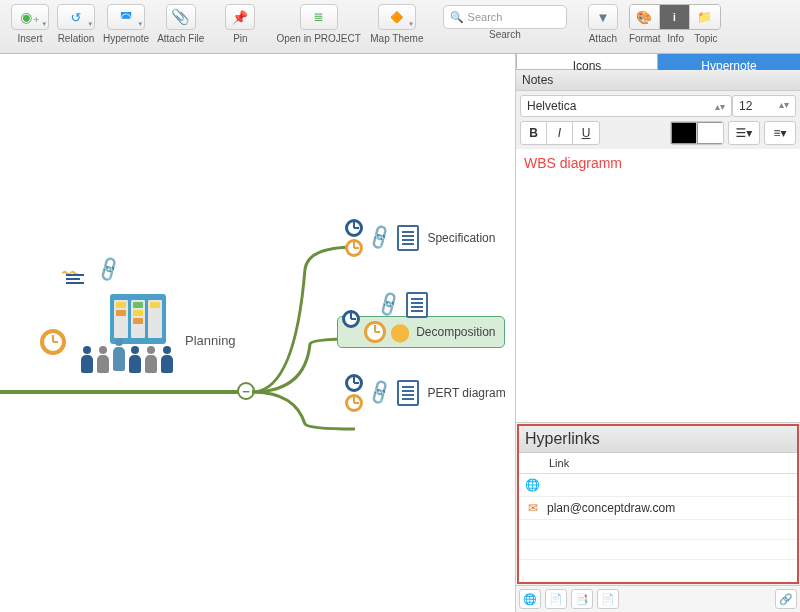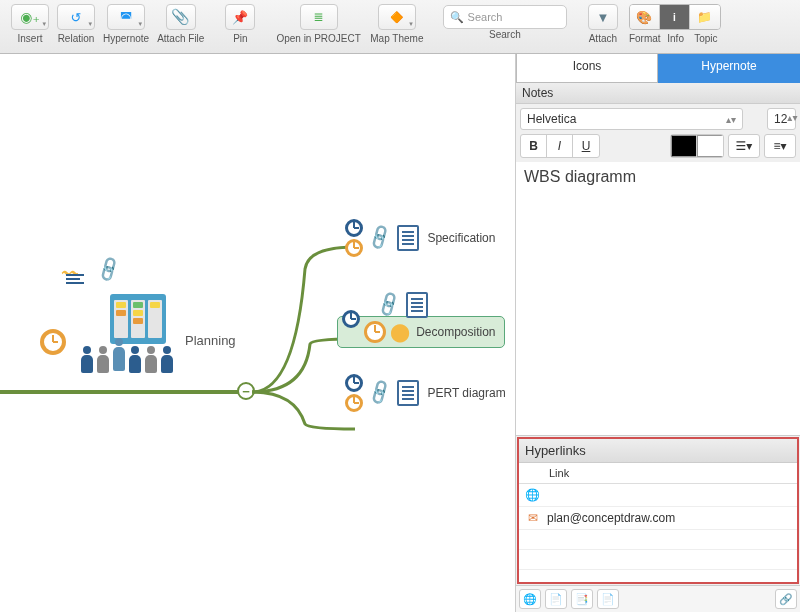--- a/index.html
+++ b/index.html
@@ -13,35 +13,35 @@
 .tb-sep{width:8px;}
 .search-box{ width: 124px; height:24px; border-radius:5px; border:1px solid #ccc; background:#fff; display:flex; align-items:center; padding:0 6px; font-size:11px; color:#999; margin-top:1px;}
 .search-box::before{content:"🔍"; margin-right:4px; font-size:11px;}
 .grp3{display:flex; border:1px solid #bbb; border-radius:4px; overflow:hidden; height:26px; margin-bottom:3px;}
 .grp3 .g{width:30px; display:flex; align-items:center; justify-content:center; background:linear-gradient(#fff,#eee); border-right:1px solid #ccc;}
 .grp3 .g:last-child{border-right:none;}
 .grp3 .g.active{background:#666;}
 .main{ display:flex; height: 558px;}
 .canvas{ flex:1; border-right:1px solid #ccc; position:relative; background:#fff; overflow:hidden;}
 .panel{ width:284px; display:flex; flex-direction:column; background:#f0f0f0;}
-.tabs{ display:flex; height:29px;}
+.tabs{ display:flex; height:16px;}
 .tab{ flex:1; text-align:center; line-height:24px; font-size:12px; border:1px solid #bbb; border-top:none; background:#fff;}
 .tab.active{ background:#3b8de0; color:#fff; border-color:#3b8de0;}
 .sect-hdr{ background:linear-gradient(#eee,#ddd); padding:3px 6px; font-size:12px; border-bottom:1px solid #ccc;}
 .font-row{display:flex; padding:4px; }
 .font-sel{ flex:1; background:#fff; border:1px solid #ccc; border-radius:3px; padding:3px 6px; font-size:12px; display:flex; justify-content:space-between; align-items:center;}
-.size-sel{ width:29px; background:#fff; border:1px solid #ccc; border-radius:3px; padding:3px 6px; font-size:12px; display:flex; justify-content:space-between;margin-left:24px;}
+.size-sel{ width:64px; background:#fff; border:1px solid #ccc; border-radius:3px; padding:3px 6px; font-size:12px; display:flex; justify-content:space-between;}
 .fmt-row{display:flex; padding:0 4px 4px 4px; gap:4px;}
 .btn3{display:flex; border:1px solid #ccc; border-radius:3px; overflow:hidden; background:#fff;}
 .btn3 span{ width:26px; height:22px; display:flex; align-items:center; justify-content:center; border-right:1px solid #ccc; font-size:12px;}
 .btn3 span:last-child{border-right:none;}
 .clr-bx{width:22px;height:16px; border:1px solid #999;}
-.notes-body{ background:#fff; flex:0 0 274px; padding:6px 8px; font-size:16px; color:#404040; border-bottom:1px solid #ccc;}
+.notes-body{ background:#fff; flex:0 0 274px; padding:6px 8px; font-size:14px; color:#ef4444; border-bottom:1px solid #ccc;}
 .hyper-outer{border:2px solid #d05050; margin:1px; flex:1; display:flex; flex-direction:column;}
-.hyper-hdr{ background:linear-gradient(#eee,#ddd); padding:4px 6px; font-size:13px; border-bottom:1px solid #ccc;}
+.hyper-hdr{ background:linear-gradient(#eee,#ddd); padding:4px 6px; font-size:16px; border-bottom:1px solid #ccc;}
 .link-col{ padding:4px 6px 4px 30px; font-size:11px; border-bottom:1px solid #ddd; background:#fff;}
 .link-row{ display:flex; align-items:center; padding:3px 6px; border-bottom:1px solid #eee; background:#fff; font-size:12px; gap:6px;}
 .link-row .ic{width:16px; height:16px; display:flex; align-items:center; justify-content:center; font-size:12px;}
 .link-row span.txt{ white-space:nowrap; overflow:hidden; text-overflow:ellipsis;}
 .hyper-fill{flex:1; background:#fff;}
 .hyper-tools{display:flex; gap:4px; padding:3px; border-top:1px solid #ccc; background:#f5f5f5;}
 .ht-btn{width:22px; height:20px; border:1px solid #ccc; border-radius:3px; background:#fff; display:flex; align-items:center; justify-content:center; font-size:11px;}
 
 
 .root-line{position:absolute; left:0; top:336px; width:240px; height:4px; background:#6a8f3d;}

